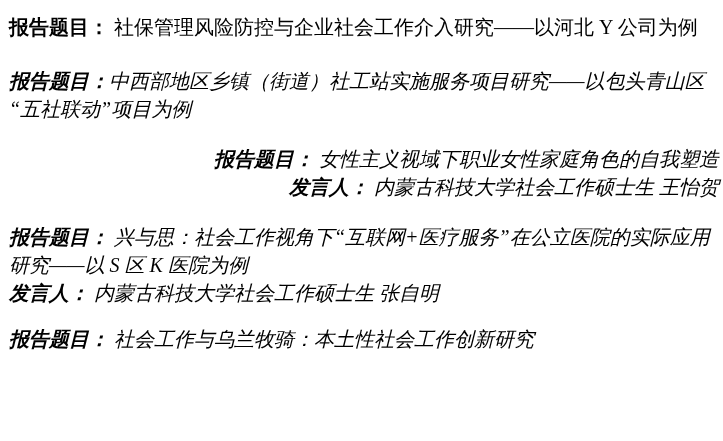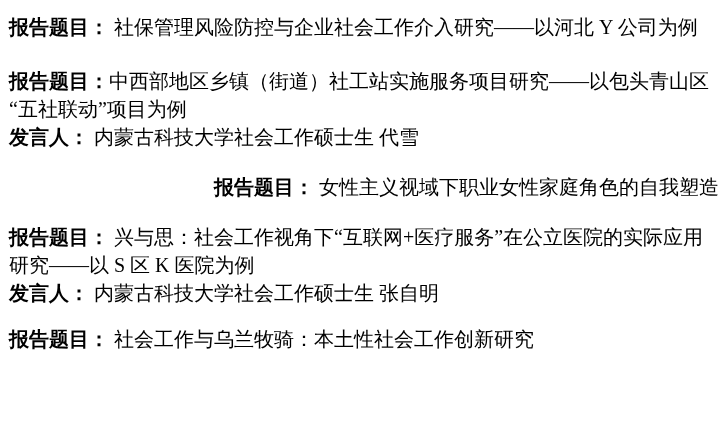--- a/index.html
+++ b/index.html
@@ -17,21 +17,21 @@
   }
   .page {
     box-sizing: border-box;
     width: 723px;
     height: 325px;
     padding: 13px 4px 0 9px;
   }
   .entry {
     margin: 0;
   }
-  .entry + .entry { margin-top: 22px; }
+  .entry + .entry { margin-top: 22px; font-style: italic; }
   .entry:nth-of-type(2) { margin-top: 26px; }
   .entry:nth-of-type(3) { margin-top: 22px; text-align: right; }
   .entry:nth-of-type(4) { }
   .entry:nth-of-type(5) { margin-top: 18px; }
   .line {
     margin: 0;
     line-height: 28px;
     white-space: pre-wrap;
     word-break: keep-all;
   }
@@ -44,25 +44,25 @@
 
 <div class="page">
 
   <section class="entry">
     <p class="line"><span class="label">报告题目：</span><span> 社保管理风险防控与企业社会工作介入研究——以河北 Y 公司为例</span></p>
   </section>
 
   <section class="entry">
     <p class="line"><span class="label">报告题目：</span><span>中西部地区乡镇（街道）社工站实施服务项目研究——以包头青山区
 “五社联动”项目为例</span></p>
-    <p class="line"><span class="label">发言人：</span><span> 内蒙古科技大学社会工作硕士生 代雪</span></p>
   </section>
 
   <section class="entry">
     <p class="line"><span class="label">报告题目：</span><span> 女性主义视域下职业女性家庭角色的自我塑造</span></p>
+    <p class="line"><span class="label">发言人：</span><span> 内蒙古科技大学社会工作硕士生 王怡贺</span></p>
   </section>
 
   <section class="entry">
     <p class="line"><span class="label">报告题目：</span><span> 兴与思：社会工作视角下“互联网+医疗服务”在公立医院的实际应用
 研究——以 S 区 K 医院为例</span></p>
     <p class="line"><span class="label">发言人：</span><span> 内蒙古科技大学社会工作硕士生 张自明</span></p>
   </section>
 
   <section class="entry">
     <p class="line"><span class="label">报告题目：</span><span> 社会工作与乌兰牧骑：本土性社会工作创新研究</span></p>

